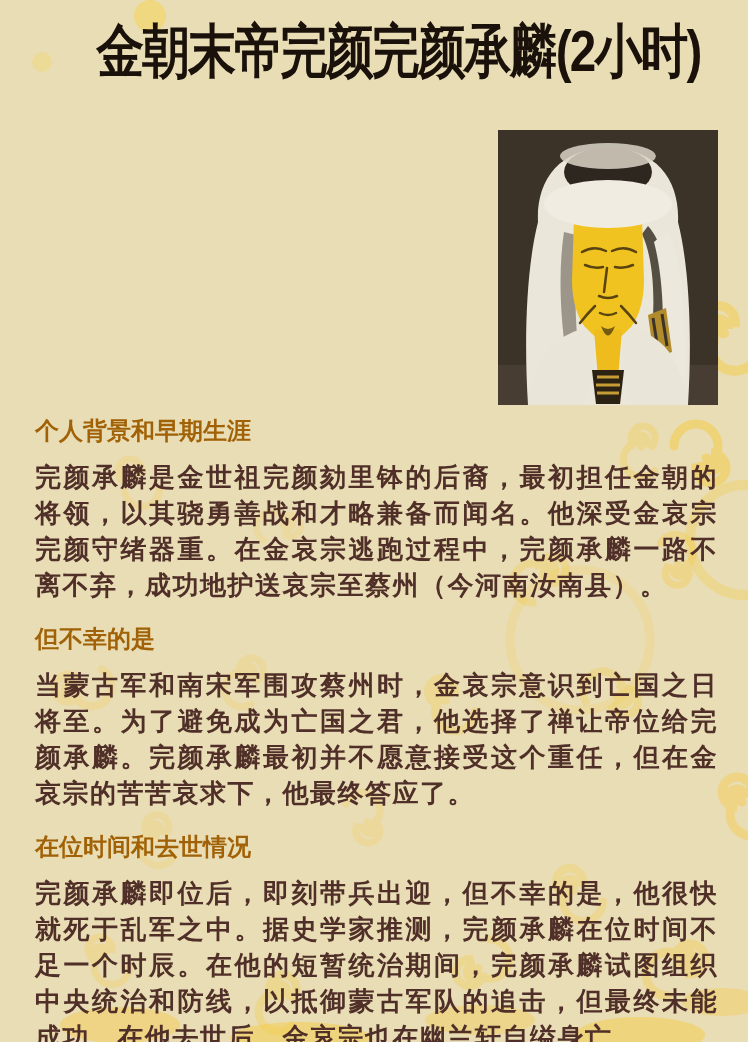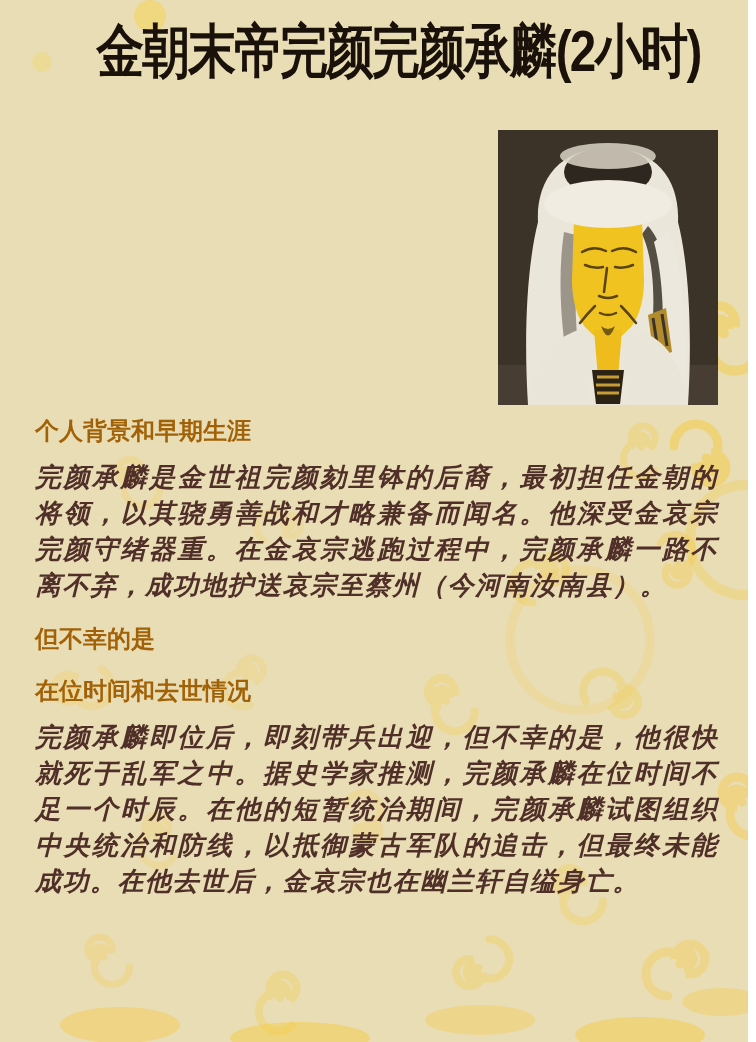--- a/index.html
+++ b/index.html
@@ -42,21 +42,20 @@
   }
   .section-heading.first { margin-top: 24px; }
   .body-text {
     margin: 0 0 6px 0;
     font-size: 26px;
     line-height: 36px;
     font-weight: 600;
     color: #4f2f28;
     letter-spacing: 1.5px;
     text-align: justify;
-    font-style: italic;
   }
   .portrait-frame {
     float: right;
     width: 220px;
     height: 275px;
     margin: 30px 0 10px 22px;
   }
   .portrait-frame svg { display: block; }
 </style>
 </head>
@@ -189,20 +188,21 @@
             <path d="M99,263 L121,263"></path>
           </g>
         </svg>
       </div>
       <h2 class="section-heading first">个人背景和早期生涯</h2>
       <p class="body-text">完颜承麟是金世祖完颜劾里钵的后裔，最初担任金朝的将领，以其骁勇善战和才略兼备而闻名。他深受金哀宗完颜守绪器重。在金哀宗逃跑过程中，完颜承麟一路不离不弃，成功地护送哀宗至蔡州（今河南汝南县）。</p>
     </section>
 
     <section>
       <h2 class="section-heading">但不幸的是</h2>
+      <p class="body-text">当蒙古军和南宋军围攻蔡州时，金哀宗意识到亡国之日将至。为了避免成为亡国之君，他选择了禅让帝位给完颜承麟。完颜承麟最初并不愿意接受这个重任，但在金哀宗的苦苦哀求下，他最终答应了。</p>
     </section>
 
     <section>
       <h2 class="section-heading">在位时间和去世情况</h2>
       <p class="body-text">完颜承麟即位后，即刻带兵出迎，但不幸的是，他很快就死于乱军之中。据史学家推测，完颜承麟在位时间不足一个时辰。在他的短暂统治期间，完颜承麟试图组织中央统治和防线，以抵御蒙古军队的追击，但最终未能成功。在他去世后，金哀宗也在幽兰轩自缢身亡。</p>
     </section>
 
   </div>
 </div>
 

